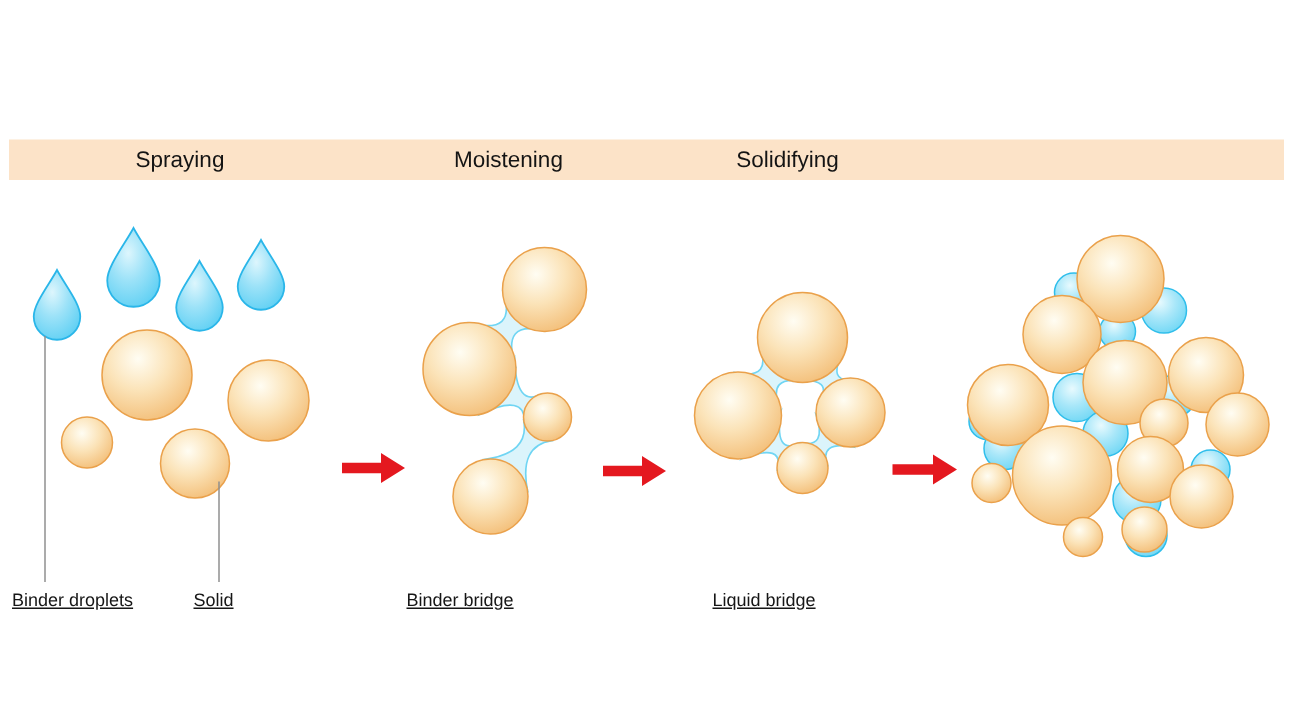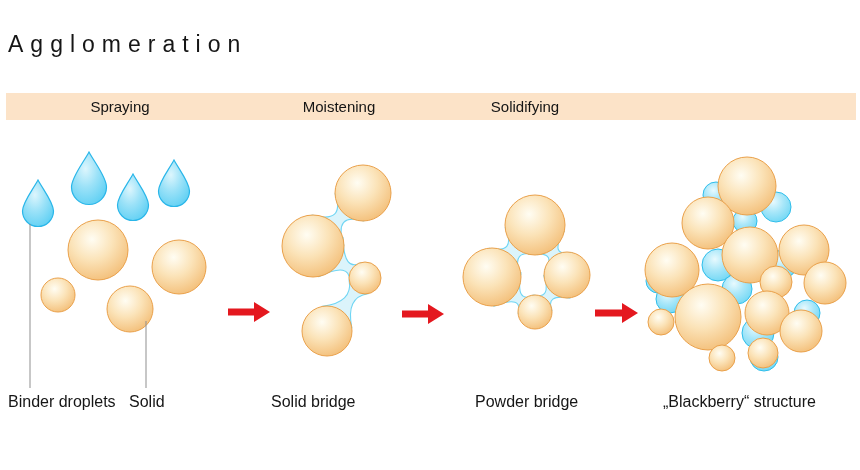--- a/index.html
+++ b/index.html
@@ -5,21 +5,21 @@
   html,body{margin:0;padding:0;background:#fff;}
   #page{position:relative;width:860px;height:470px;background:#ffffff;overflow:hidden;
         font-family:"Liberation Sans",sans-serif;}
   #svg-holder{position:absolute;left:0;top:0;width:860px;height:470px;z-index:1;}
   .title{position:absolute;left:8px;top:31px;font-size:23px;letter-spacing:7px;
          color:#161616;z-index:2;white-space:nowrap;}
   .band{position:absolute;left:6px;top:93px;width:850px;height:27px;z-index:2;}
   .stage-label{position:absolute;top:98px;font-size:15px;color:#141414;z-index:3;
                transform:translateX(-50%);white-space:nowrap;text-align:right;}
   .s0{left:120px}.s1{left:339px}.s2{left:525px}.s3{left:735px}
-  .caption{position:absolute;top:393px;font-size:16px;color:#161616;z-index:3;white-space:nowrap;}
+  .caption{position:absolute;top:393px;font-size:12px;color:#161616;z-index:3;white-space:nowrap;text-decoration:underline;}
   .c0{left:8px}.c1{left:129px}.c2{left:271px}.c3{left:475px}.c4{left:663px}
 </style>
 </head>
 <body>
 
 <div id="page">
   <div id="svg-holder"><svg width="860" height="470" viewBox="0 0 860 470">
         <defs>
           <radialGradient id="gOrange" cx="40%" cy="32%" r="78%">
        <stop offset="0%" stop-color="#fffdf3"></stop>
@@ -110,25 +110,23 @@
       L254,308.5 L254,302 L270,312
       L254,322 L254,315.5 L228,315.5 Z" fill="#e4181f"></path>
         <path d="M402,310.5
       L428,310.5 L428,304 L444,314
       L428,324 L428,317.5 L402,317.5 Z" fill="#e4181f"></path>
         <path d="M595,309.5
       L622,309.5 L622,303 L638,313
       L622,323 L622,316.5 L595,316.5 Z" fill="#e4181f"></path>
       </svg></div>
 
-  <div class="title">Agglomeration</div>
 
   <div class="band" id="stage-band" style="background: rgb(252, 227, 200);"></div>
   <div class="stage-label s0">Spraying</div>
   <div class="stage-label s1">Moistening</div>
   <div class="stage-label s2">Solidifying</div>
 
   <div class="caption c0">Binder droplets</div>
   <div class="caption c1">Solid</div>
-  <div class="caption c2">Solid bridge</div>
-  <div class="caption c3">Powder bridge</div>
-  <div class="caption c4">„Blackberry“ structure</div>
+  <div class="caption c2">Binder bridge</div>
+  <div class="caption c3">Liquid bridge</div>
 </div>
 
 </body></html>

